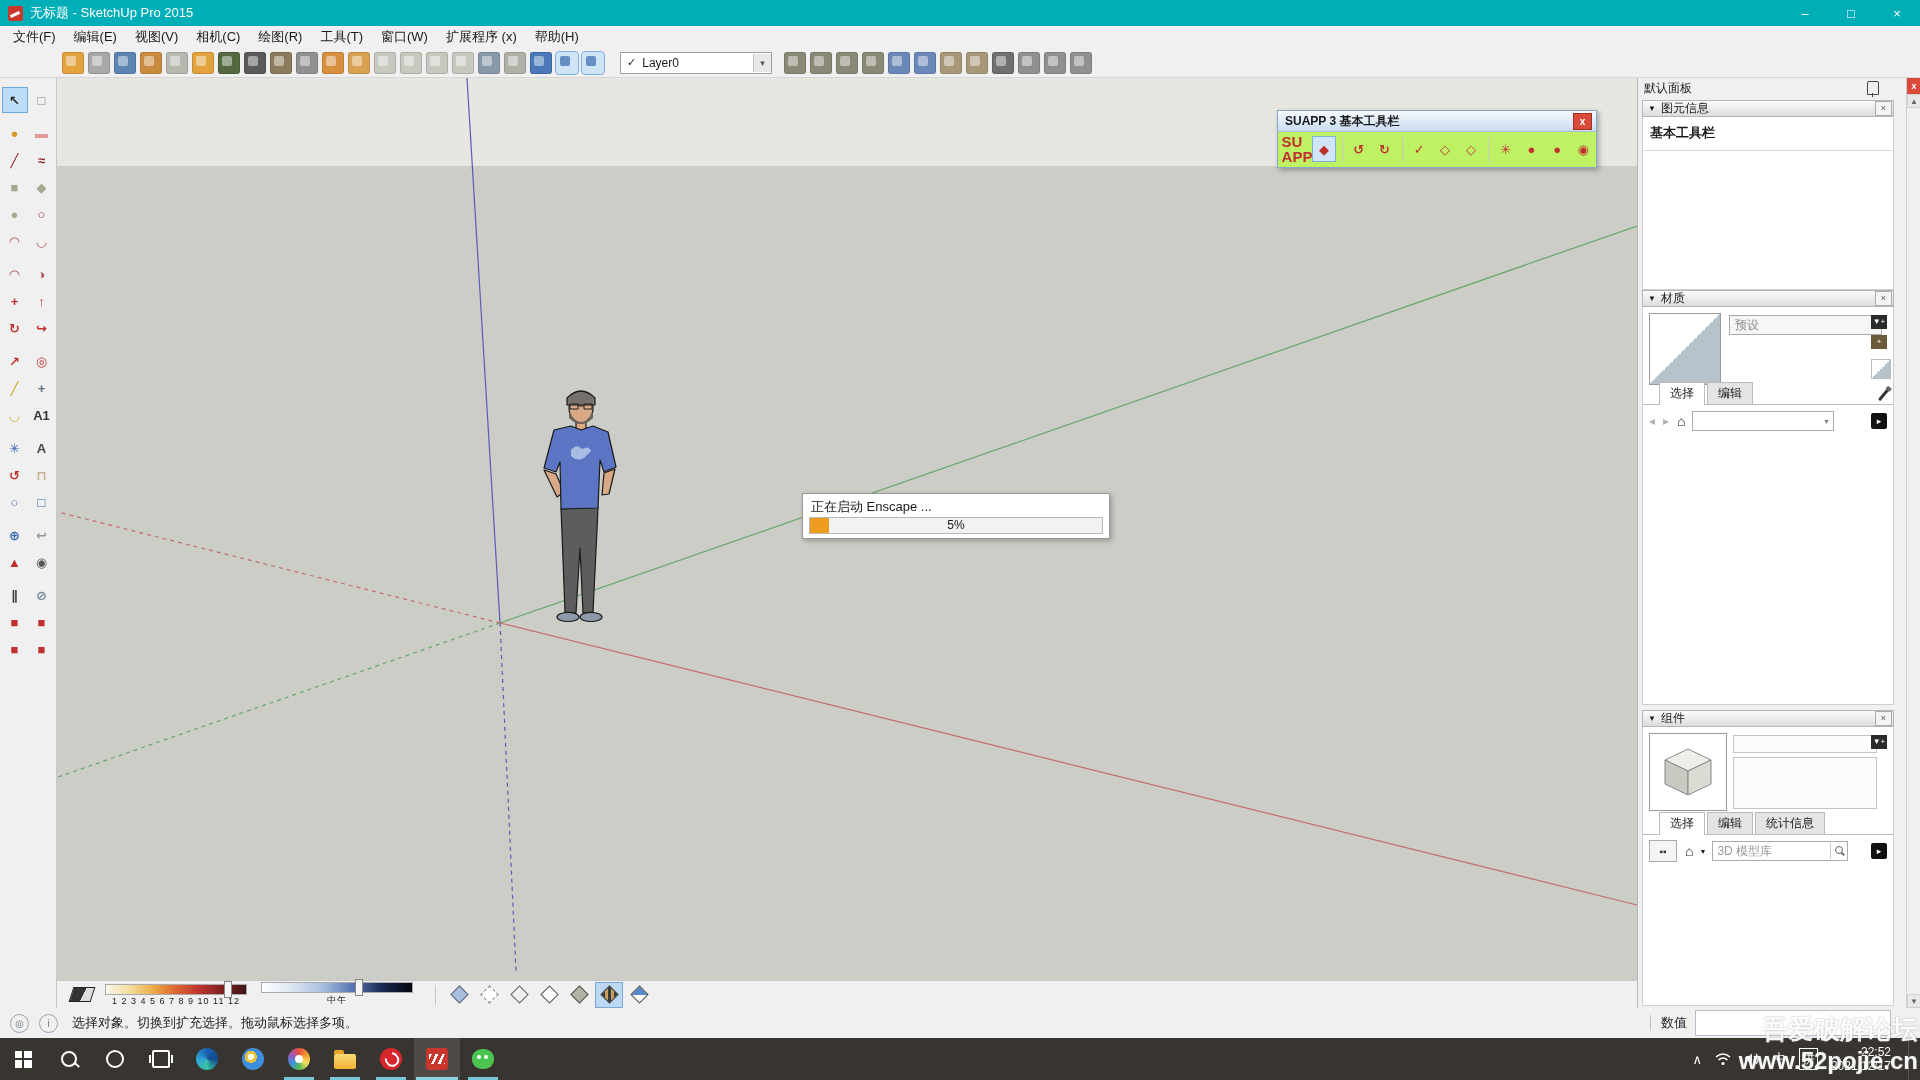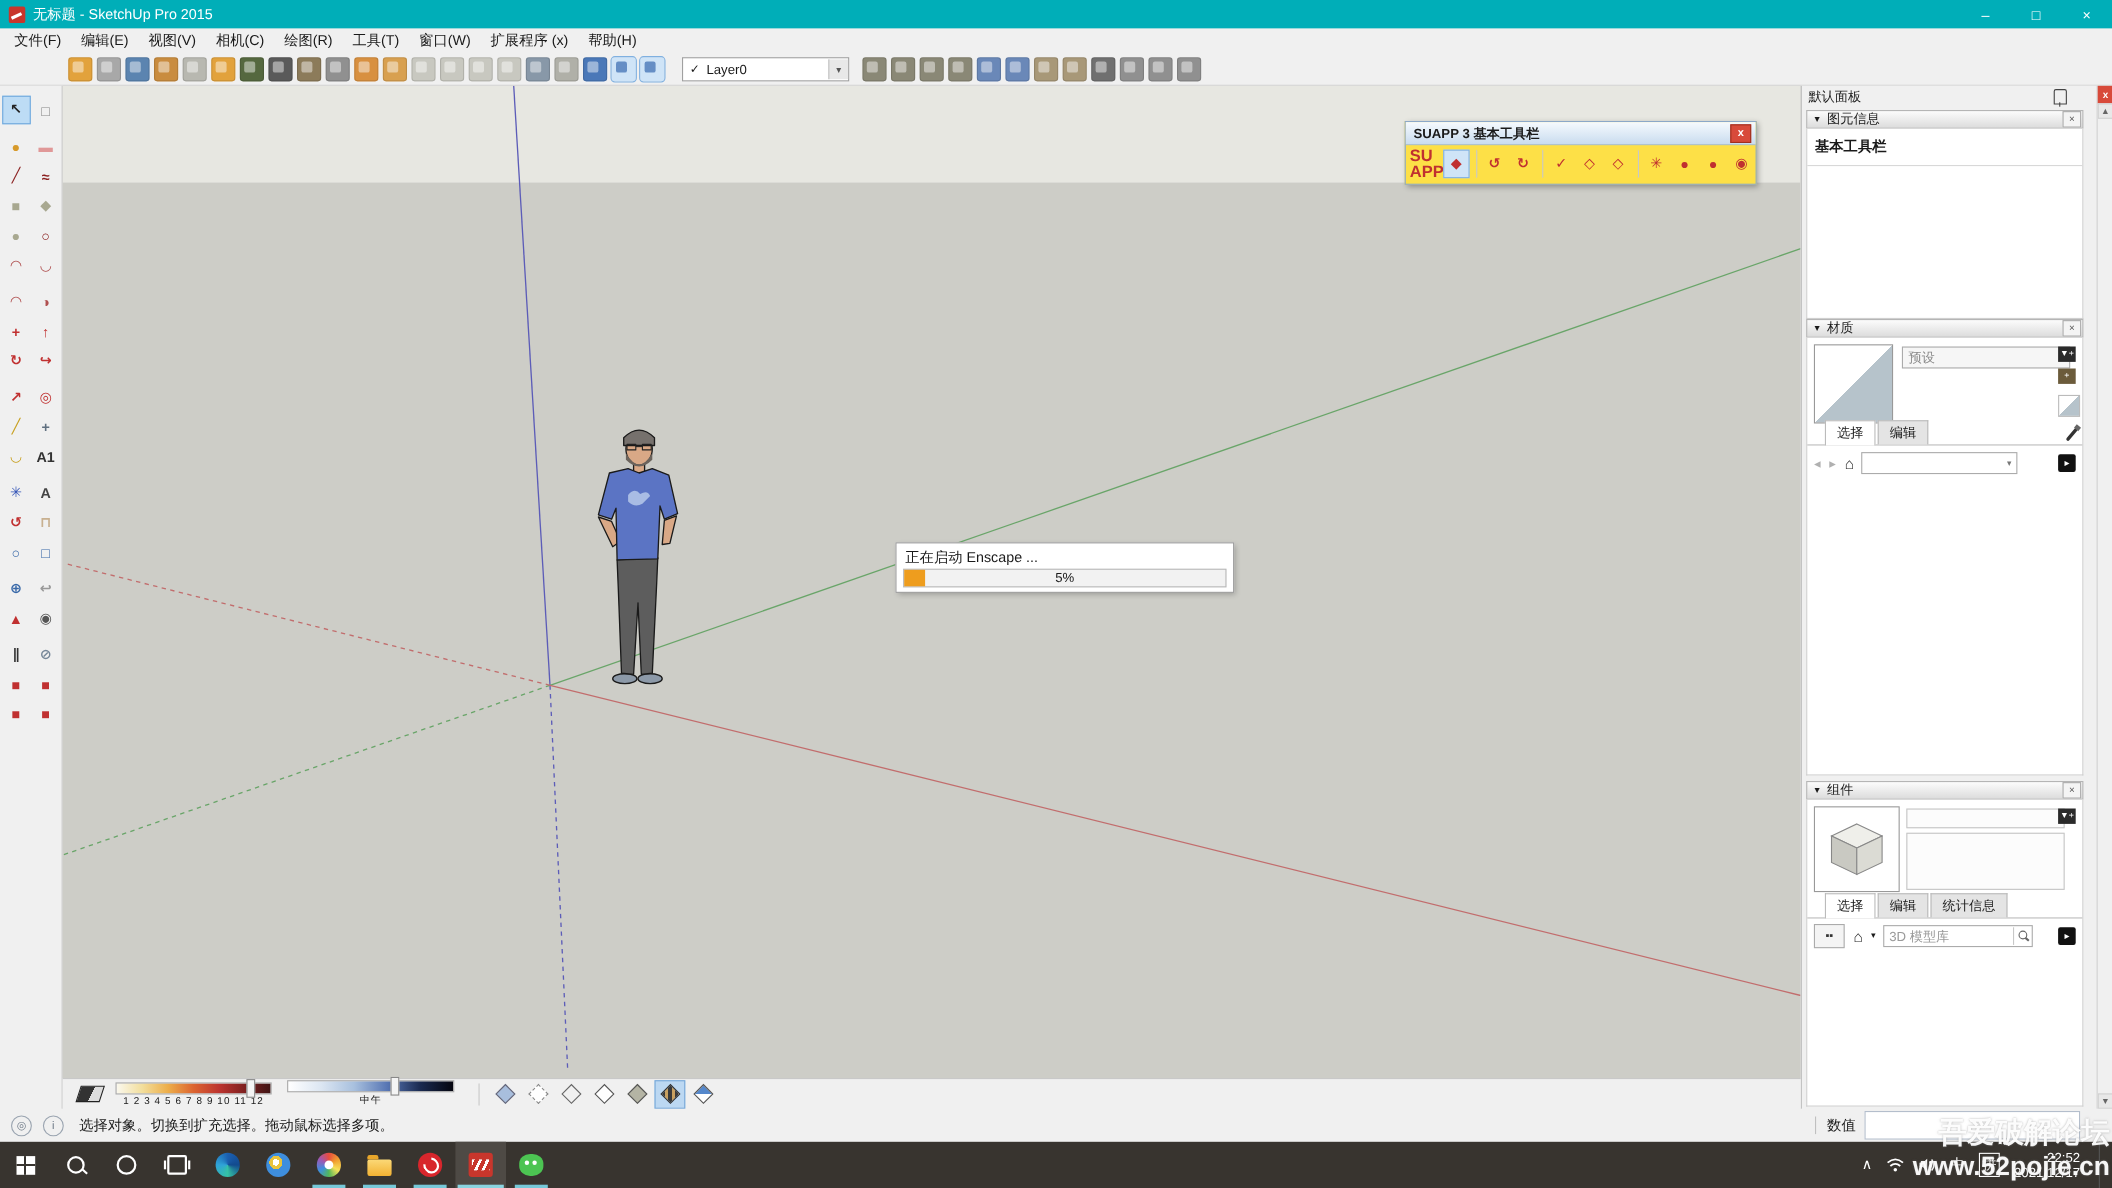--- a/index.html
+++ b/index.html
@@ -28,31 +28,31 @@
   
   #palette{position:absolute;left:0;top:78px;width:57px;height:930px;background:#F0F0F0;border-right:1px solid #C8C8C8;box-sizing:border-box;}
   #palette .grid{display:grid;grid-template-columns:26px 26px;justify-content:center;gap:1px;padding-top:9px;}
   .tool{width:26px;height:26px;display:flex;align-items:center;justify-content:center;font-size:13px;font-weight:bold;border:1px solid transparent;box-sizing:border-box;}
   .tool[data-sel="true"]{background:#BDDCF5;border-color:#6FA8DC;}
   .tool:nth-child(4),.tool:nth-child(14),.tool:nth-child(20),.tool:nth-child(26),.tool:nth-child(32),.tool:nth-child(36){margin-top:6px;}
   .tool:nth-child(3),.tool:nth-child(13),.tool:nth-child(19),.tool:nth-child(25),.tool:nth-child(31),.tool:nth-child(35){margin-top:6px;}
   
   #viewport{position:absolute;left:57px;top:78px;width:1580px;height:902px;background:#CDCDC7;}
   
-  #suapp{position:absolute;left:1277px;top:110px;width:318px;height:56px;border:1px solid #8CA8C8;background:#fde047;box-shadow:2px 2px 5px rgba(0,0,0,.3);}
+  #suapp{position:absolute;left:1277px;top:110px;width:318px;height:56px;border:1px solid #8CA8C8;background:#bef264;box-shadow:2px 2px 5px rgba(0,0,0,.3);}
   #suapp .hd{height:20px;background:linear-gradient(#F6FAFE,#C9DCEF);display:flex;align-items:center;padding:0 4px 0 7px;border-bottom:1px solid #A8C0D8;}
   #suapp .hd b{font-size:12px;}
   #suapp-close{margin-left:auto;width:17px;height:15px;background:#D84A3A;color:#fff;font-size:10px;font-weight:bold;text-align:center;line-height:15px;border:1px solid #A03020;}
   #suapp .row{display:flex;align-items:center;height:34px;padding-left:5px;}
   .sua{width:24px;height:24px;display:flex;align-items:center;justify-content:center;color:#C03030;font-weight:bold;font-size:13px;border:1px solid transparent;margin:0 1px;}
   .sua[data-sel="true"]{background:#CFE4F7;border-color:#7FB0E0;}
   .sua:nth-child(3),.sua:nth-child(5),.sua:nth-child(8){border-left:1px solid #C8C8C8;border-radius:0;margin-left:5px;padding-left:5px;}
   .sua:first-child{font-size:15px;letter-spacing:0;line-height:1;}
   
-  #progress{position:absolute;left:802px;top:493px;width:306px;height:44px;background:#fff;border:1px solid #9A9A9A;box-shadow:2px 2px 5px rgba(0,0,0,.25);margin-left:12px;}
+  #progress{position:absolute;left:802px;top:493px;width:306px;height:44px;background:#fff;border:1px solid #9A9A9A;box-shadow:2px 2px 5px rgba(0,0,0,.25);}
   #progress .msg{font-size:13px;padding:4px 0 0 8px;}
   #progress .bar{position:absolute;left:6px;top:23px;width:292px;height:15px;background:#F2F2F2;border:1px solid #B8B8B8;}
   #progress .fill{position:absolute;left:0;top:0;width:6.5%;height:100%;background:#EE9D1E;}
   #progress .pct{position:absolute;left:0;top:0;width:100%;text-align:center;font-size:12px;line-height:15px;}
   
   #panel{position:absolute;left:1637px;top:78px;width:269px;height:930px;background:#F0F0F0;border-left:1px solid #B8B8B8;box-sizing:border-box;font-size:12px;}
   #panel .ptitle{height:20px;display:flex;align-items:center;padding-left:6px;}
   #pin-icon{position:absolute;left:229px;top:3px;width:10px;height:12px;border:1px solid #444;border-radius:2px 2px 0 0;}
   #pin-icon::after{content:"";position:absolute;left:4px;top:11px;width:1px;height:4px;background:#444;}
   .sect-hd{position:absolute;left:4px;width:252px;height:17px;background:linear-gradient(#FCFCFC,#DCDCDC);border:1px solid #B5B5B5;display:flex;align-items:center;font-size:12px;box-sizing:border-box;}

